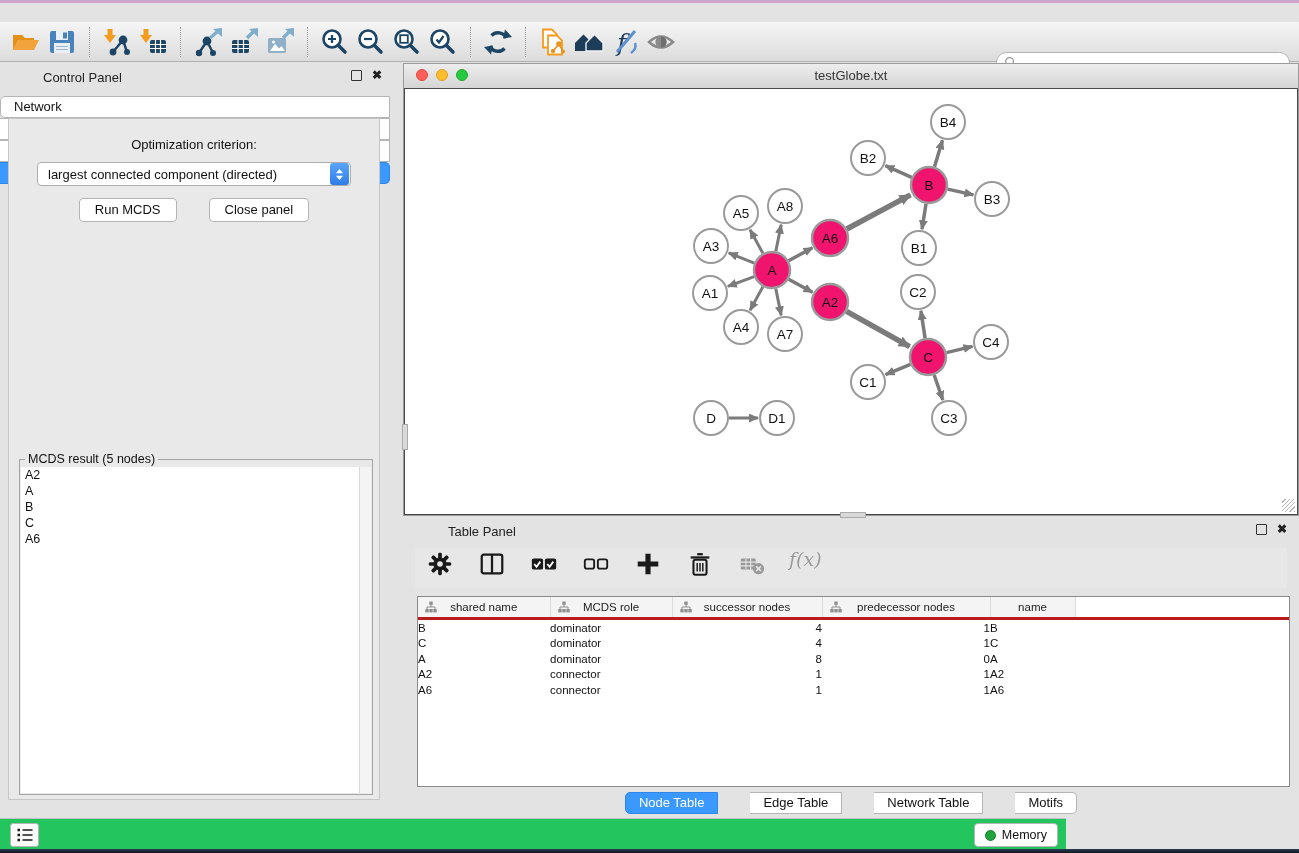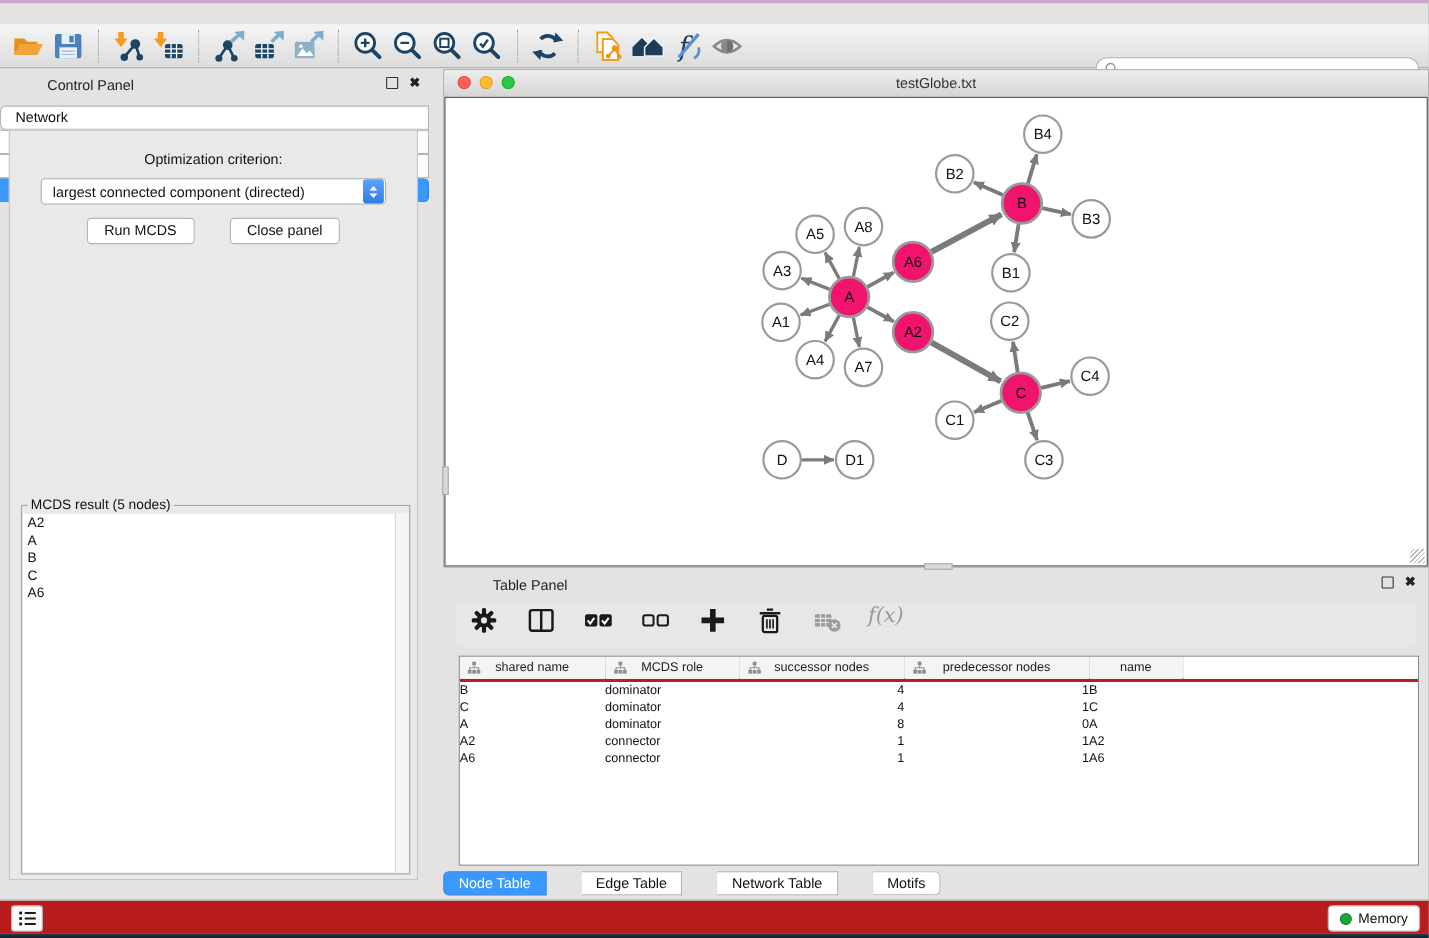--- a/index.html
+++ b/index.html
@@ -75,23 +75,23 @@
   table.data{border-collapse:collapse;width:100%;table-layout:fixed;}
   table.data th{height:20px;background:#f4f4f4;border-bottom:3px solid #b91c1c;border-right:1px solid #dcdcdc;
                 font-weight:normal;font-size:11.5px;color:#222;position:relative;text-align:center;padding:0;}
   table.data th.filler{background:#fff;border-right:none;}
   table.data th .h-ic{position:absolute;left:7px;top:4px;}
   table.data td{font-size:11.5px;color:#111;height:15.5px;padding:0;white-space:nowrap;overflow:hidden;}
   td.c0{padding-left:10px;}
   td.c1{padding-left:2px;}
   td.c2,td.c3{text-align:right;padding-right:10px;}
   td.c4{padding-left:14px;}
-  .tp-tabs{position:absolute;left:0;bottom:4px;width:100%;display:flex;gap:32px;}
-  
-  .statusbar{position:absolute;left:0;top:818px;width:1299px;height:31px;background:#b91c1c;border-top:1px solid #c0c0c0;box-sizing:border-box;}
+  .tp-tabs{position:absolute;left:0;bottom:4px;width:100%;display:flex;justify-content:center;gap:32px;}
+  
+  .statusbar{position:absolute;left:0;top:818px;width:1066px;height:31px;background:#22c55e;border-top:1px solid #c0c0c0;box-sizing:border-box;}
   .list-btn{position:absolute;left:10px;top:4px;width:27px;height:22px;background:#fafafa;border:1px solid #b5b5b5;
             border-radius:3px;display:flex;align-items:center;justify-content:center;}
   .memory-btn{position:absolute;right:8px;top:4px;height:22px;background:#fff;border:1px solid #b5b5b5;border-radius:4px;
               display:flex;align-items:center;gap:6px;padding:0 10px;font-size:12.5px;color:#111;}
   .mem-dot{width:11px;height:11px;border-radius:50%;background:#1fa33c;border:1px solid #158230;box-sizing:border-box;}
   .bottom-strip{position:absolute;left:0;top:849px;width:1299px;height:4px;background:linear-gradient(#2a3b52,#101722);}
   svg{display:block;}
 </style>
 </head>
 <body>

